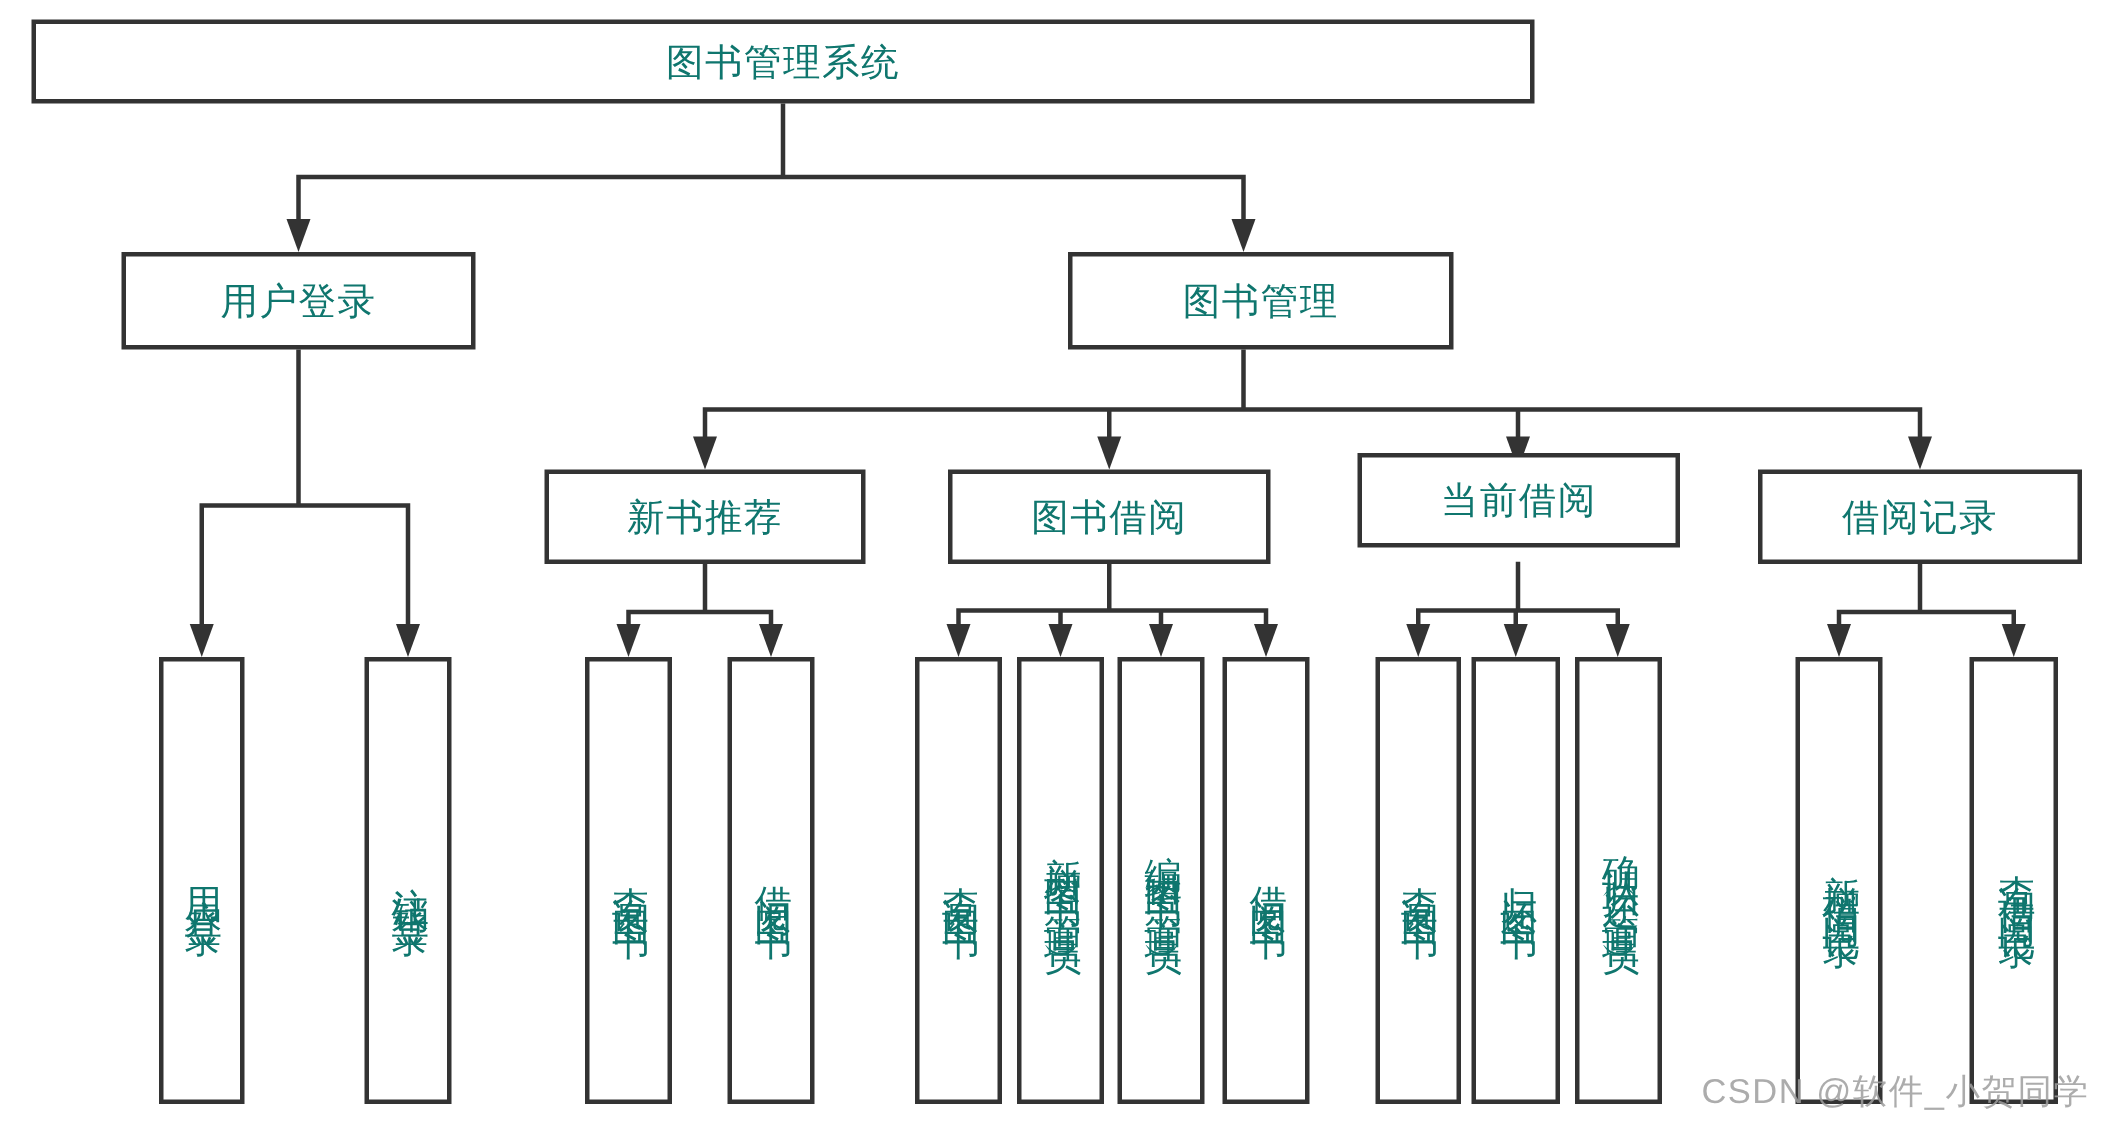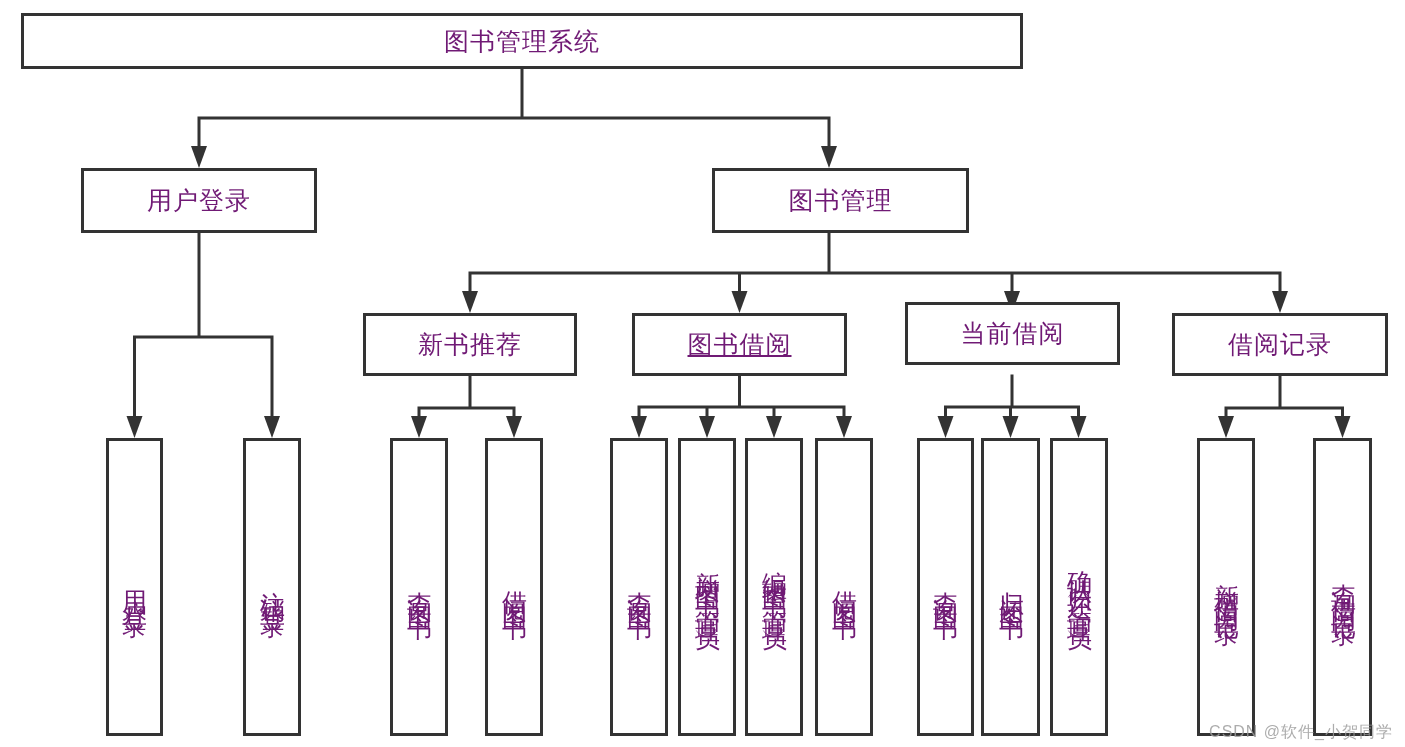--- a/index.html
+++ b/index.html
@@ -19,21 +19,21 @@
     position: absolute;
     left: 0;
     top: 0;
     z-index: 1;
   }
   .node {
     position: absolute;
     box-sizing: border-box;
     border: 3px solid #333333;
     background: #ffffff;
-    color: #701a75;
+    color: #0f766e;
     z-index: 2;
   }
   .node.h {
     display: flex;
     align-items: center;
     justify-content: center;
     font-size: 25px;
     letter-spacing: 1px;
     white-space: nowrap;
   }
@@ -43,21 +43,21 @@
     text-align: center;
     font-size: 25px;
     letter-spacing: 8px;
     line-height: 51px;
     overflow: hidden;
   }
   .watermark {
     position: absolute;
     right: 12px;
     bottom: 4px;
-    font-size: 16px;
+    font-size: 23px;
     color: rgba(158, 158, 158, 0.85);
     letter-spacing: 1px;
     white-space: nowrap;
     z-index: 3;
   }
 </style>
 </head>
 <body>
 
 <div class="canvas">
@@ -101,21 +101,21 @@
       <polygon points="1334.5,416 1350.5,416 1342.5,438"></polygon>
     </g>
   </svg>
 
   <div class="node h" style="left:21px; top:13px; width:1002px; height:56px;">图书管理系统</div>
 
   <div class="node h" style="left:81px; top:168px; width:236px; height:65px;">用户登录</div>
   <div class="node h" style="left:712px; top:168px; width:257px; height:65px;">图书管理</div>
 
   <div class="node h" style="left:363px; top:313px; width:214px; height:63px;">新书推荐</div>
-  <div class="node h" style="left:632px; top:313px; width:215px; height:63px;text-decoration:underline;">图书借阅</div>
+  <div class="node h" style="left:632px; top:313px; width:215px; height:63px;">图书借阅</div>
   <div class="node h" style="left:905px; top:302px; width:215px; height:63px;">当前借阅</div>
   <div class="node h" style="left:1172px; top:313px; width:216px; height:63px;">借阅记录</div>
 
   <div class="node v" style="left:106px; top:438px; width:57px; height:298px;">用户登录</div>
   <div class="node v" style="left:243px; top:438px; width:58px; height:298px;">注销登录</div>
 
   <div class="node v" style="left:390px; top:438px; width:58px; height:298px;">查询图书</div>
   <div class="node v" style="left:485px; top:438px; width:58px; height:298px;">借阅图书</div>
 
   <div class="node v" style="left:610px; top:438px; width:58px; height:298px;">查询图书</div>

